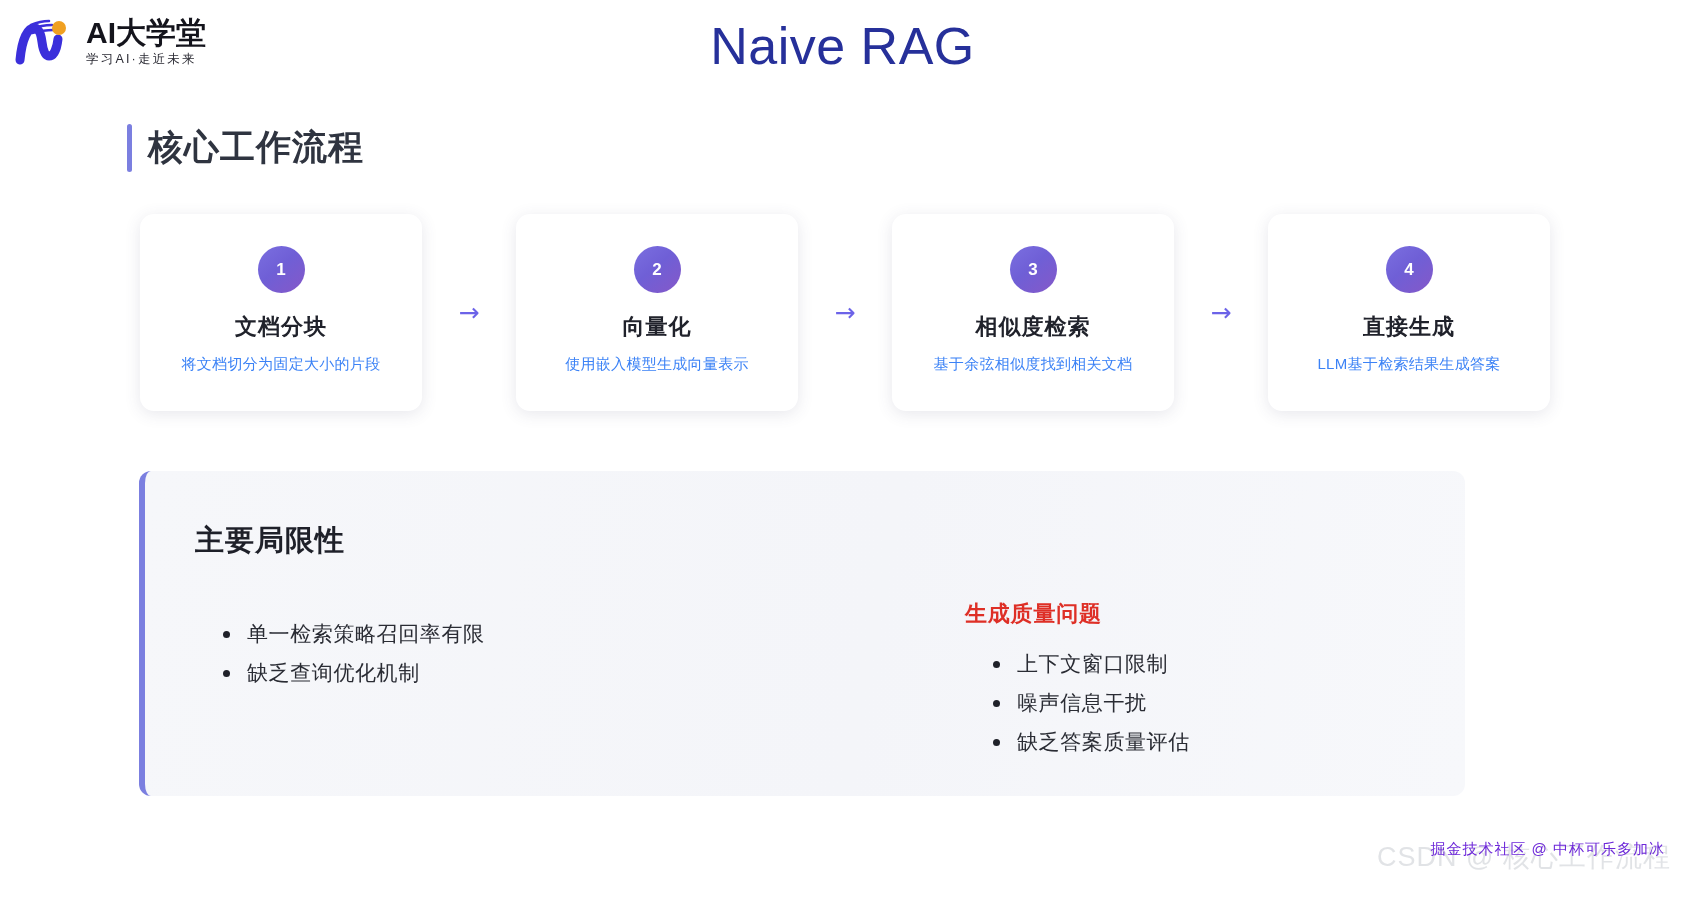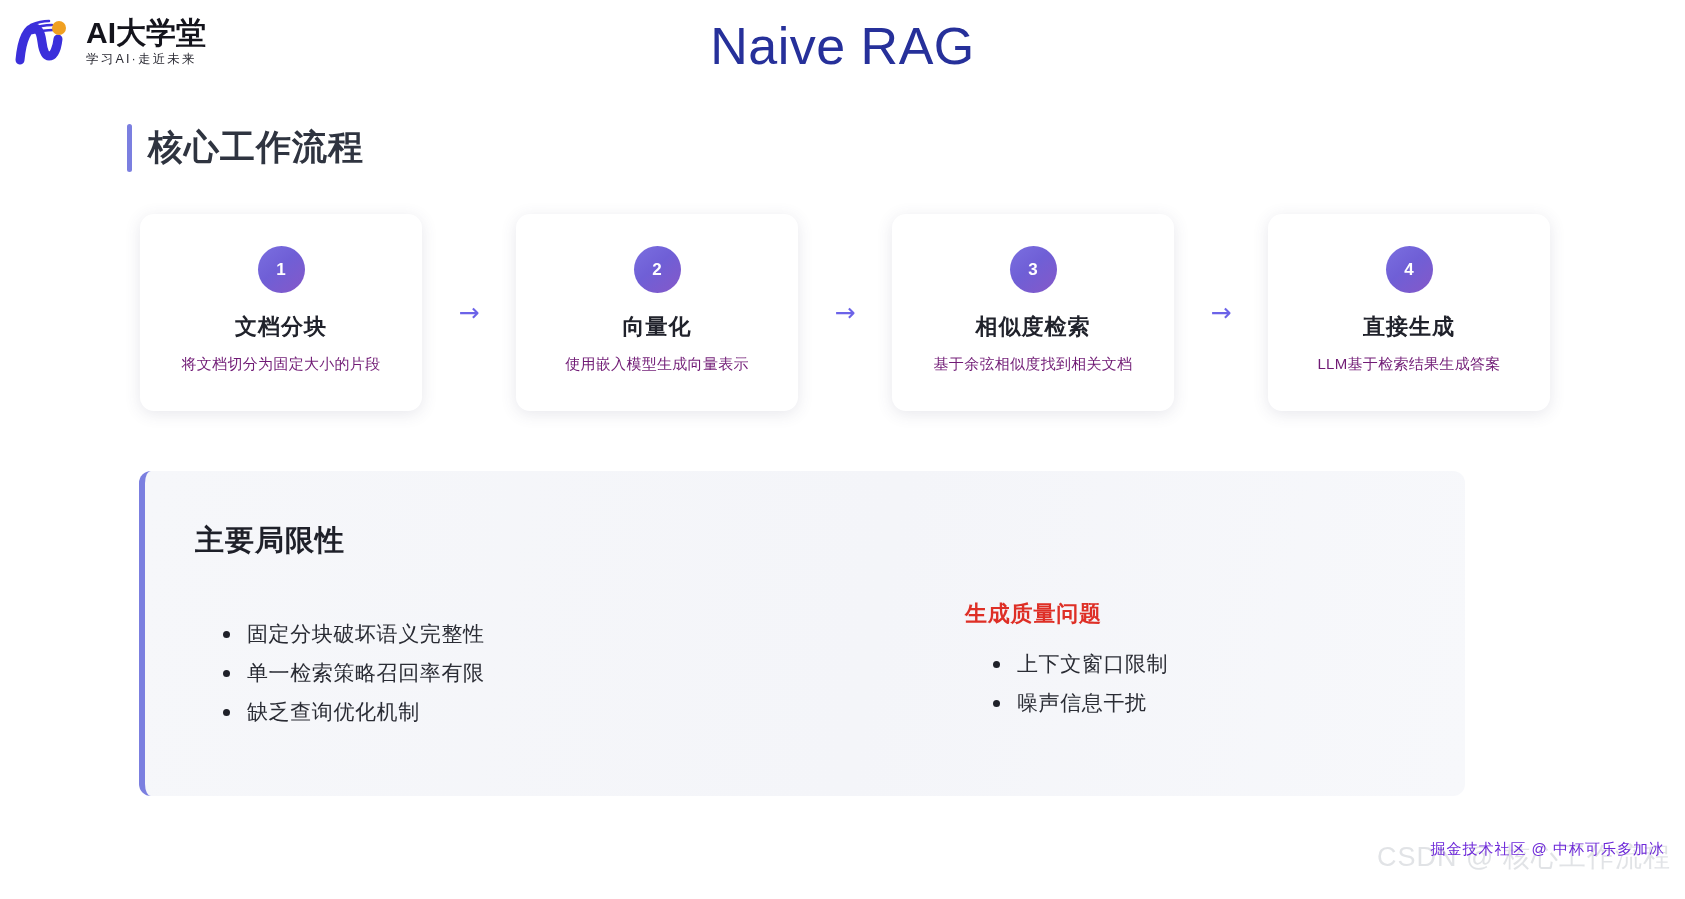--- a/index.html
+++ b/index.html
@@ -126,21 +126,21 @@
   .card-title {
     margin-top: 19px;
     font-size: 22px;
     font-weight: bold;
     color: #20222b;
     letter-spacing: 1px;
   }
   .card-desc {
     margin-top: 13px;
     font-size: 15px;
-    color: #701a75;
+    color: #3b82f6;
     letter-spacing: 0.3px;
   }
   .flow-arrow {
     flex: 0 0 auto;
     font-size: 25px;
     color: #6c63e8;
     line-height: 1;
     width: 34px;
     text-align: center;
     font-family: "DejaVu Sans", sans-serif;
@@ -288,31 +288,31 @@
 
 </div>
 
 <div class="limits">
   <div class="limits-title">主要局限性</div>
 
   <div class="limits-cols">
 
     <div class="limits-col">
       <ul class="limits-list">
-        <li>固定分块破坏语义完整性</li>
         <li>单一检索策略召回率有限</li>
         <li>缺乏查询优化机制</li>
       </ul>
     </div>
 
     <div class="limits-col right">
       <div class="limits-subtitle">生成质量问题</div>
       <ul class="limits-list">
         <li>上下文窗口限制</li>
         <li>噪声信息干扰</li>
+        <li>缺乏答案质量评估</li>
       </ul>
     </div>
 
   </div>
 </div>
 
 <div class="watermark-ghost">CSDN @ 核心工作流程</div>
 <div class="watermark-main">掘金技术社区 @ 中杯可乐多加冰</div>
 
 </body></html>

